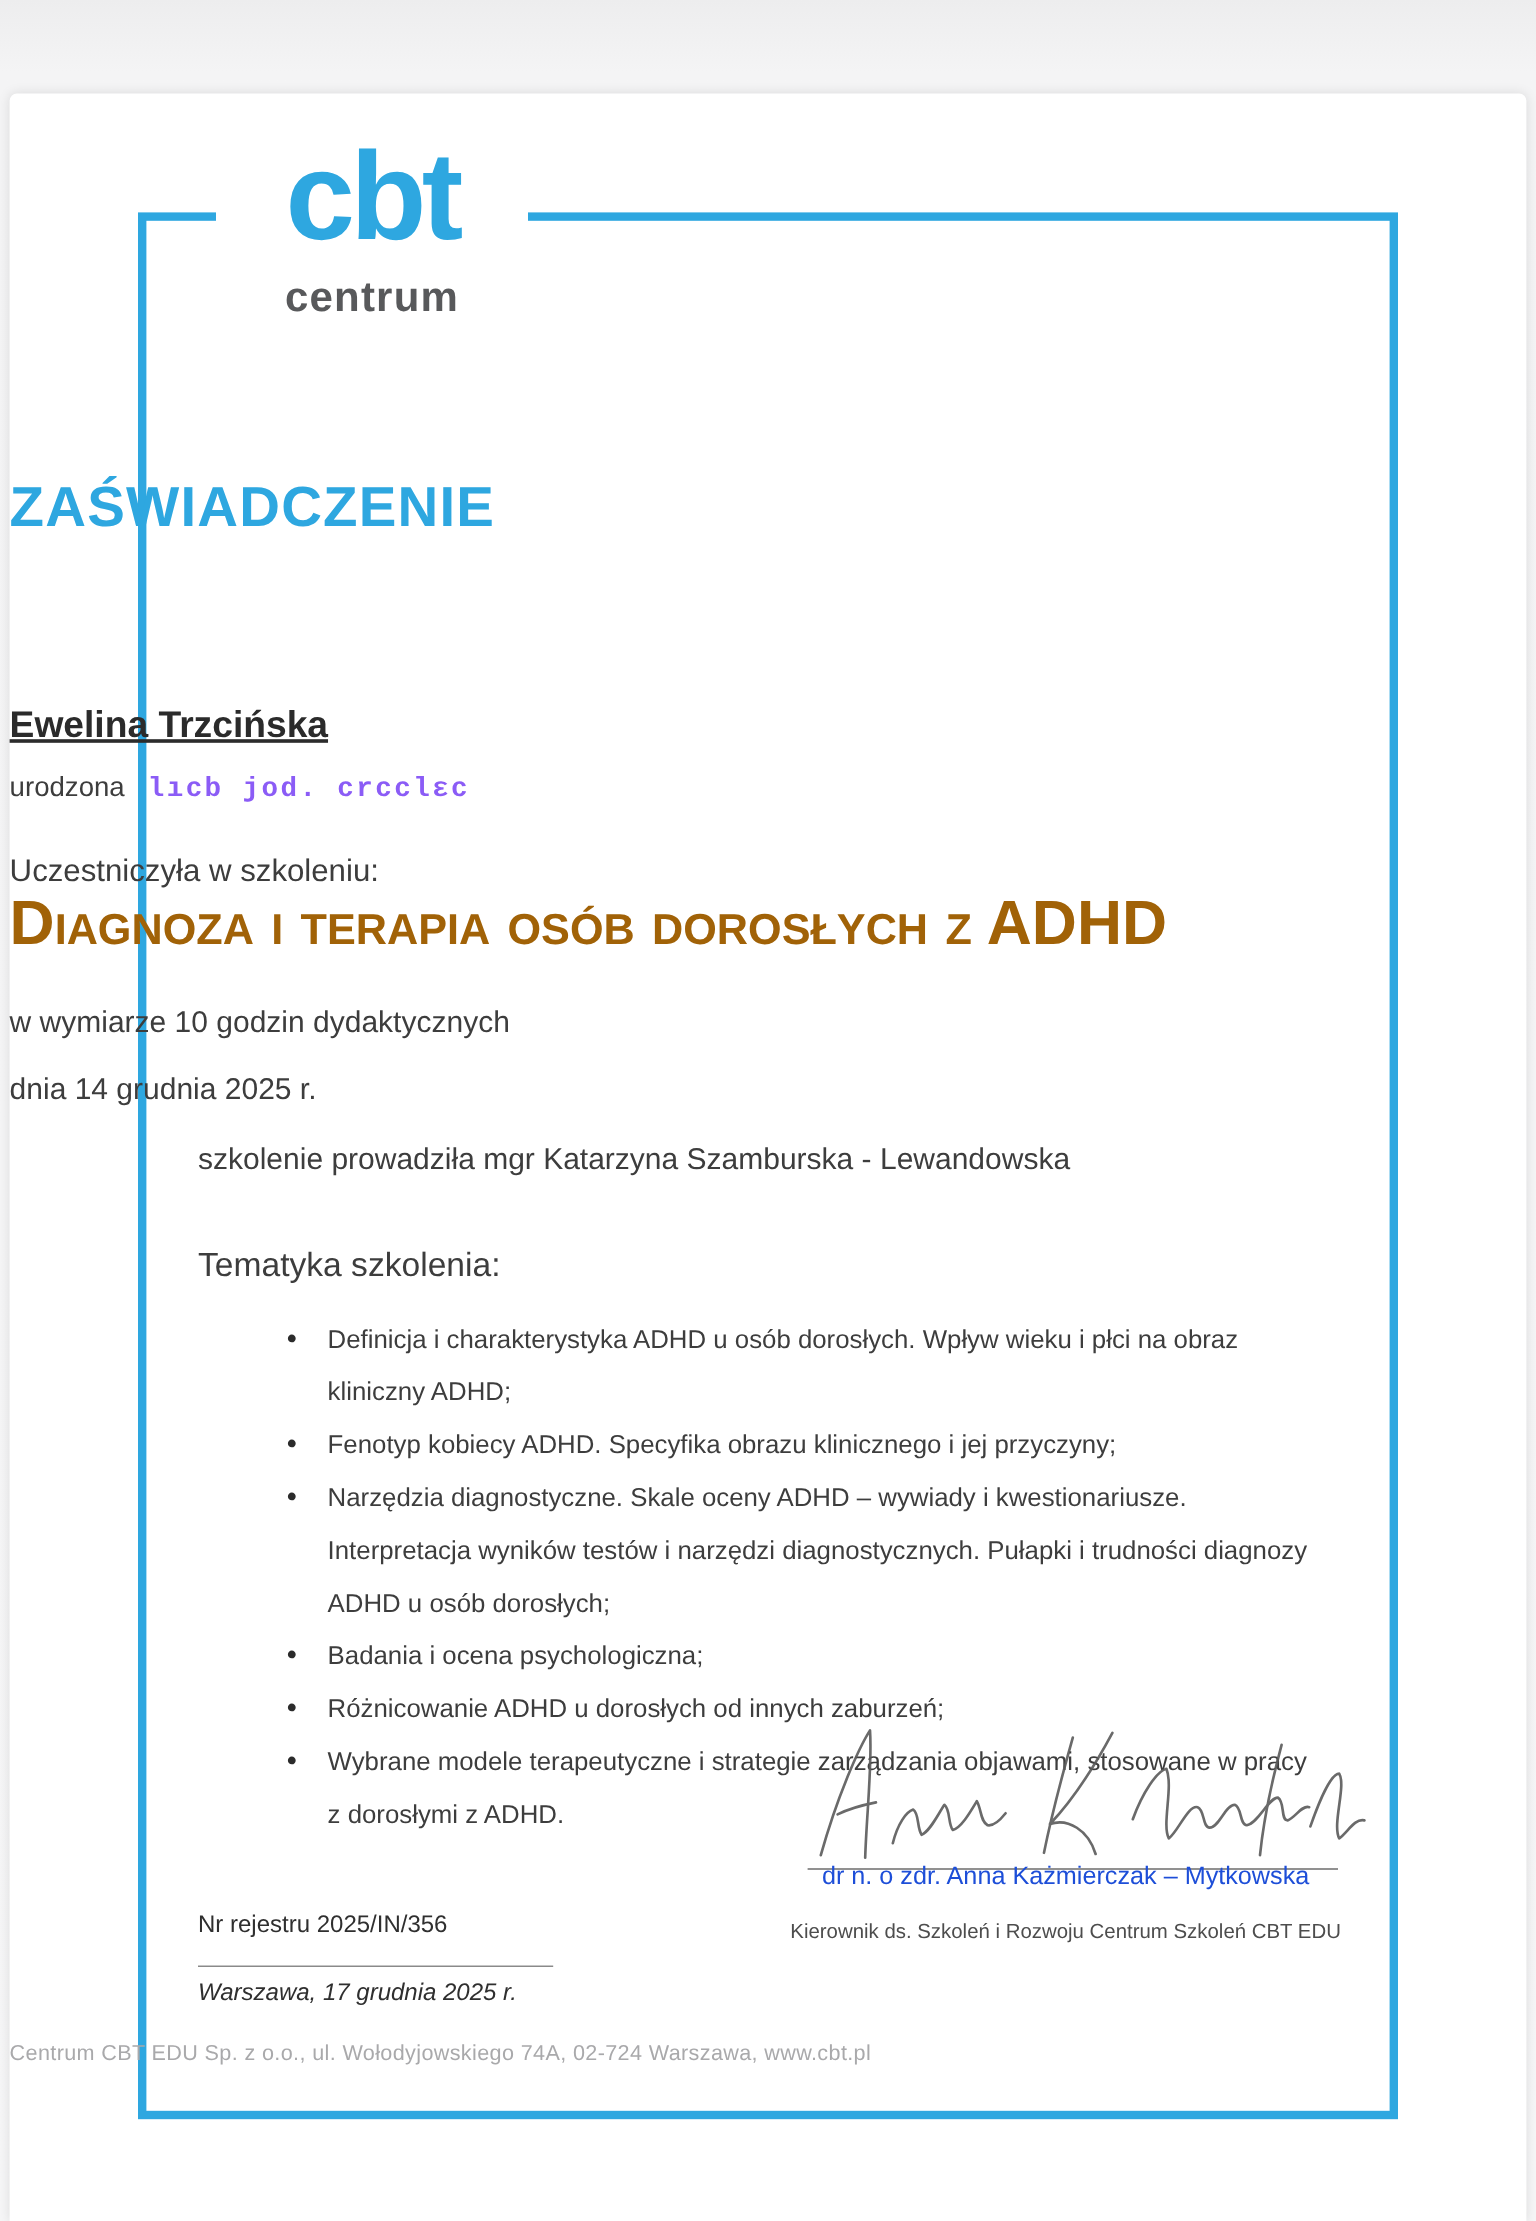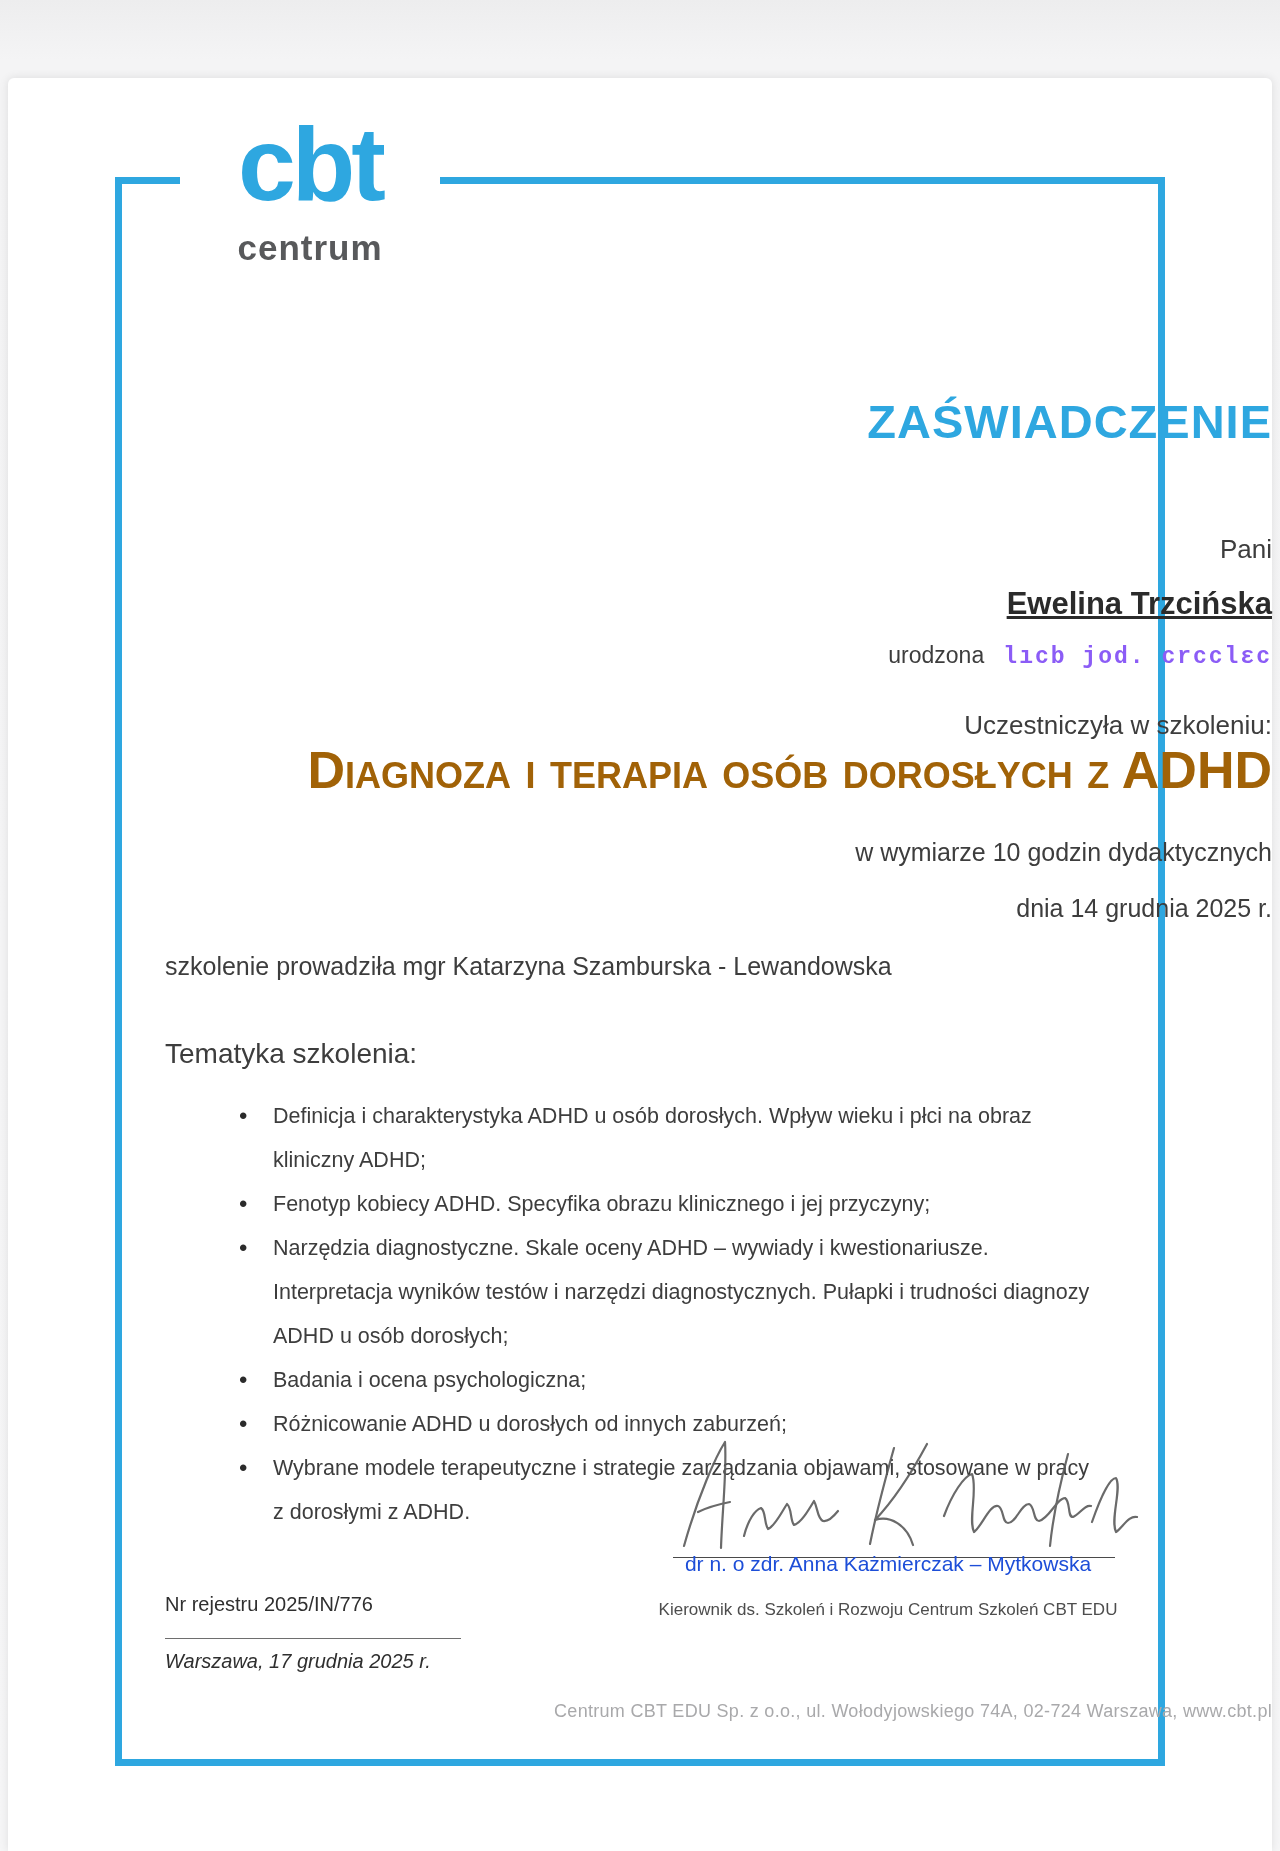--- a/index.html
+++ b/index.html
@@ -27,21 +27,21 @@
   }
   .logo-brand{
     font-size:104px;font-weight:700;color:#2ea7e0;line-height:1;
     letter-spacing:-4px;margin:16px;
   }
   .logo-sub{
     font-size:35px;font-weight:700;color:#58595b;letter-spacing:1px;
     margin-top:-4px;
   }
   .abs{position:absolute;}
-  .centered{left:0;width:100%;text-align:right;}
+  .centered{left:0;width:100%;text-align:left;}
   .doc-title{
     top:316px;font-size:47px;font-weight:700;color:#2ea7e0;letter-spacing:1px;
   }
   .salutation{top:456px;font-size:26px;}
   .recipient-name{top:508px;font-size:31px;font-weight:700;color:#2b2b2b;text-decoration:underline;}
   .birth-line{top:564px;font-size:23px;}
   .garbled{
     filter:blur(0.6px);letter-spacing:2px;font-weight:600;color:#8b5cf6;font-family:Liberation Mono, monospace;
   }
   .course-intro{top:632px;font-size:26px;}
@@ -85,21 +85,20 @@
 
   <div class="frame"></div>
 
   <div class="logo-box">
     <div class="logo-brand">cbt</div>
     <div class="logo-sub">centrum</div>
   </div>
 
   <div class="abs centered doc-title">ZAŚWIADCZENIE</div>
 
-  <div class="abs centered salutation">Pani</div>
 
   <div class="abs centered recipient-name">Ewelina Trzcińska</div>
 
   <div class="abs centered birth-line">
     <span>urodzona</span>
     <span>&nbsp;</span>
     <span class="garbled">lıcb jod. crcclɛc</span>
   </div>
 
   <div class="abs centered course-intro">Uczestniczyła w szkoleniu:</div>
@@ -132,19 +131,19 @@
       <path d="M301,10 c-15,28 -32,55 -52,76 c15,-5 32,5 38,25"></path>
       <path d="M318,82 c8,-22 20,-40 28,-42 c6,15 -4,46 2,58 c8,-6 16,-28 24,-26 c6,2 4,17 10,17 c8,0 13,-19 21,-19 c6,2 4,17 10,17 c10,-2 18,-23 26,-23 c6,4 2,19 8,19 c6,-2 12,-13 18,-11"></path>
       <path d="M442,20 c-8,30 -15,62 -18,92"></path>
       <path d="M466,88 c9,-26 18,-44 24,-44 c6,10 -6,42 0,54 c7,-5 13,-17 21,-15"></path>
     </svg>
     <div class="sig-line"></div>
     <div class="sig-name">dr n. o zdr. Anna Każmierczak – Mytkowska</div>
     <div class="sig-role">Kierownik ds. Szkoleń i Rozwoju Centrum Szkoleń CBT EDU</div>
   </div>
 
-  <div class="abs registry-number">Nr rejestru 2025/IN/776</div>
+  <div class="abs registry-number">Nr rejestru 2025/IN/356</div>
   <div class="abs registry-line"></div>
   <div class="abs registry-place">Warszawa, 17 grudnia 2025 r.</div>
 
   <div class="abs centered footer-line">Centrum CBT EDU Sp. z o.o., ul. Wołodyjowskiego 74A, 02-724 Warszawa, www.cbt.pl</div>
 
 </div>
 
 </body></html>

